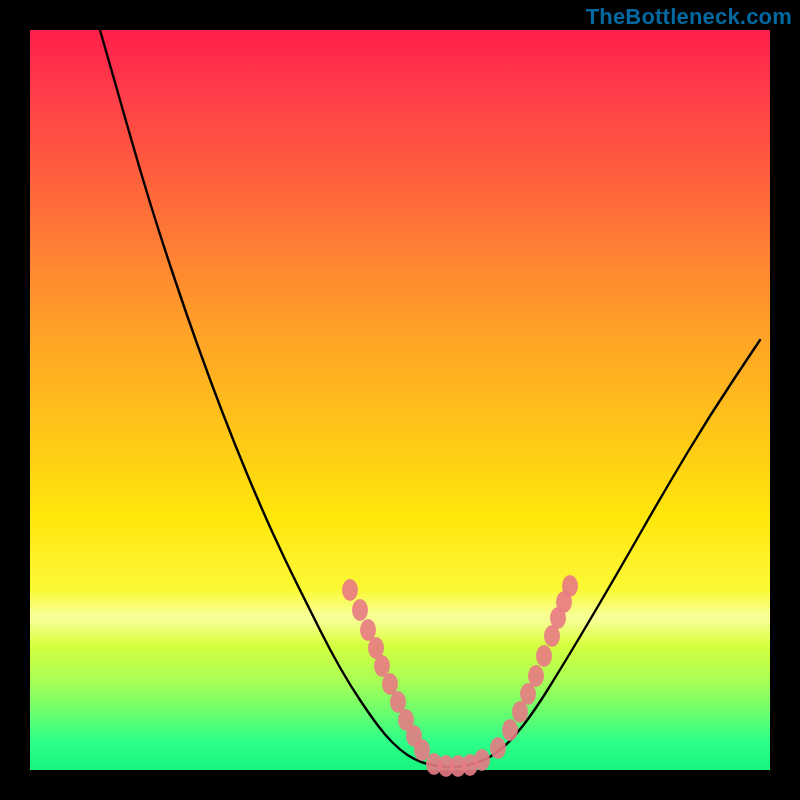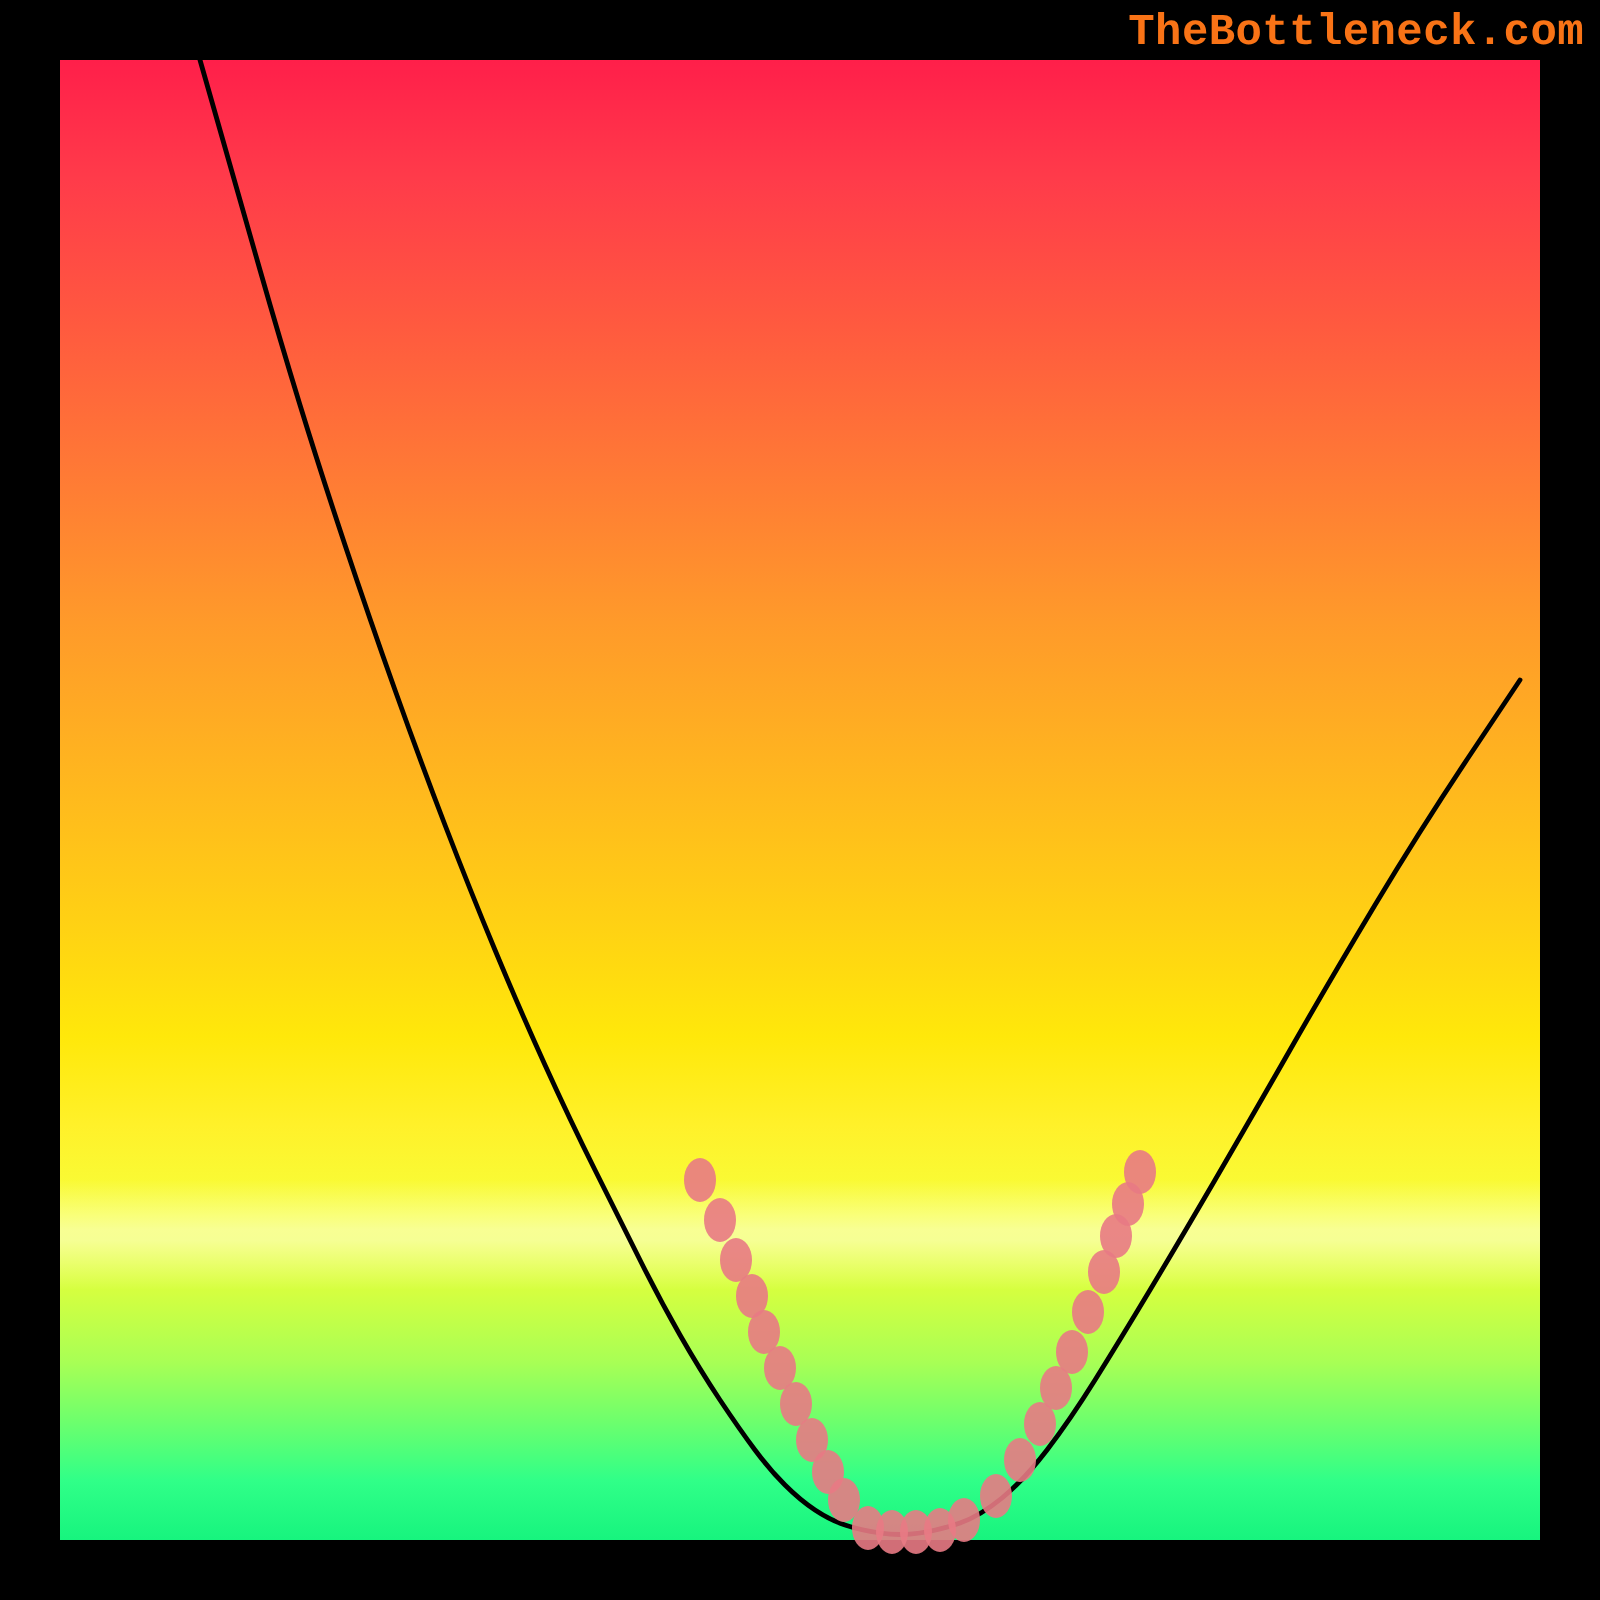--- a/index.html
+++ b/index.html
@@ -61,26 +61,25 @@
     left: 0;
     top: 0;
     width: 740px;
     height: 740px;
     overflow: visible;
   }
   .watermark {
     position: absolute;
     top: 4px;
     right: 8px;
-    color: #f97316;
+    color: #0369a1;
     font-size: 22px;
     font-weight: 600;
     letter-spacing: 0.2px;
     user-select: none;
-    font-family: Liberation Mono, monospace;
   }
 </style>
 </head>
 <body>
 
 <div class="watermark">TheBottleneck.com</div>
 
 <div class="frame">
   <div class="plot"></div>
   <div class="pale-band"></div>

